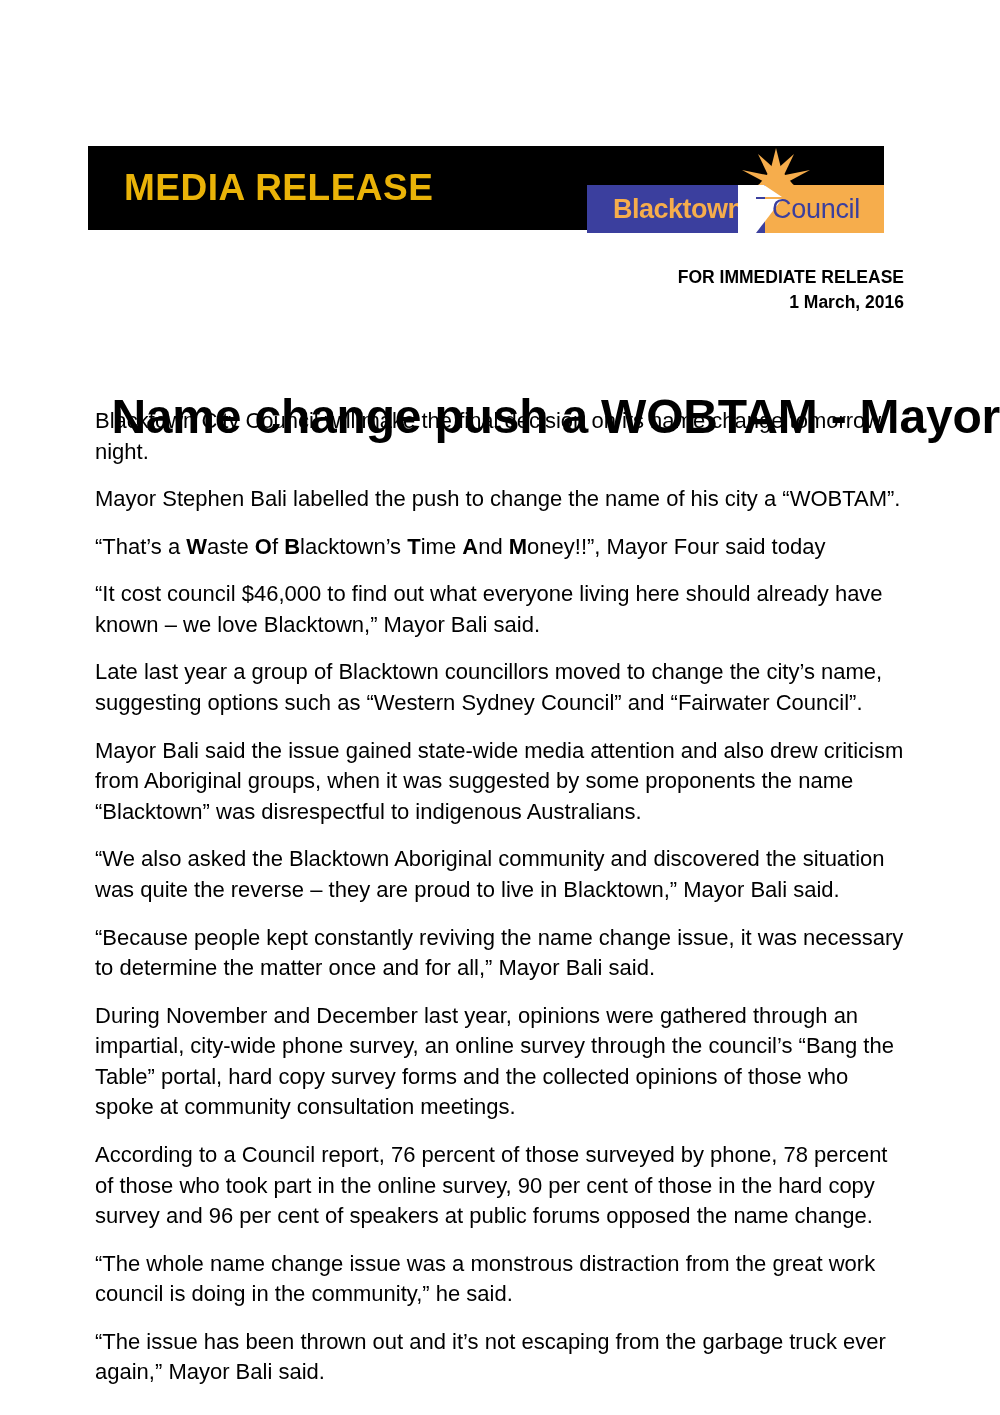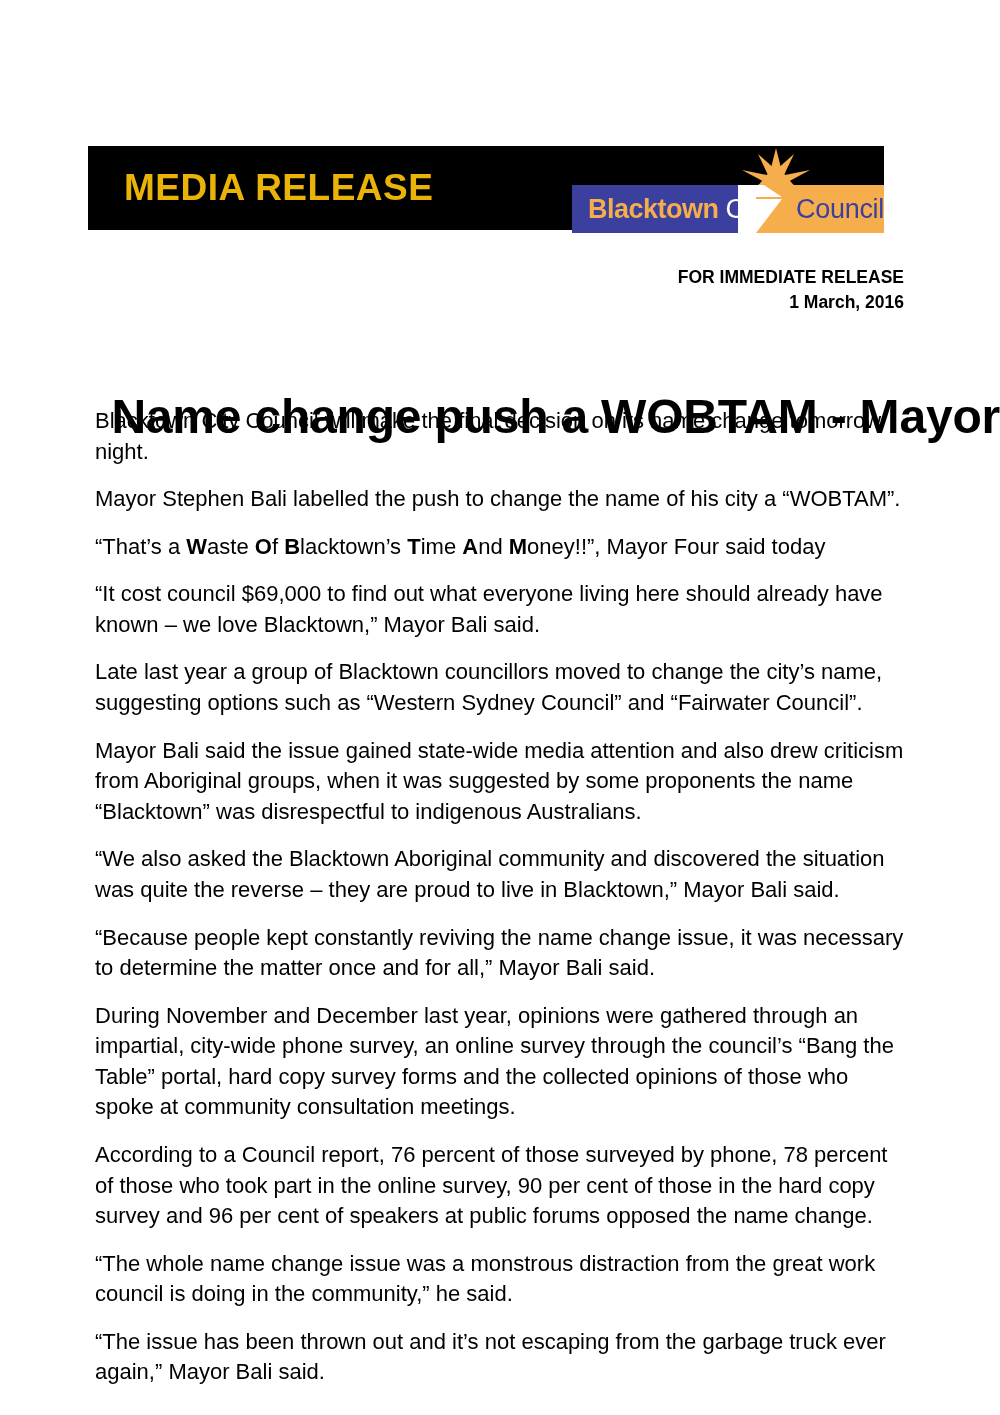--- a/index.html
+++ b/index.html
@@ -61,30 +61,31 @@
     width: 312px;
     height: 48px;
     display: flex;
     align-items: stretch;
   }
   .logo-bar-blue {
     width: 178px;
     background: #3b3f9e;
     display: flex;
     align-items: center;
-    padding-left: 16px;
+    padding-left: 26px;
     box-sizing: border-box;
+    margin-left: 15px;
   }
   .logo-bar-orange {
     width: 134px;
     background: #f6ad4c;
     display: flex;
     align-items: center;
     justify-content: flex-end;
-    padding-right: 0;
+    padding-right: 24px;
     box-sizing: border-box;
     position: relative;
   }
   .logo-word-blacktown {
     color: #f6ad4c;
     font-size: 27px;
     font-weight: bold;
     letter-spacing: -0.5px;
     font-family: "Liberation Sans", sans-serif;
   }
@@ -203,21 +204,21 @@
   <div>FOR IMMEDIATE RELEASE</div>
   <div>1 March, 2016</div>
 </div>
 
 <h1 class="headline">Name change push a WOBTAM - Mayor</h1>
 
 <div class="body-copy">
   <p>Blacktown City Council will make the final decision on its name change tomorrow night.</p>
   <p>Mayor Stephen Bali labelled the push to change the name of his city a “WOBTAM”.</p>
   <p><span>“That’s a </span><b>W</b><span>aste </span><b>O</b><span>f </span><b>B</b><span>lacktown’s </span><b>T</b><span>ime </span><b>A</b><span>nd </span><b>M</b><span>oney!!”, Mayor Four said today</span></p>
-  <p>“It cost council $69,000 to find out what everyone living here should already have known – we love Blacktown,” Mayor Bali said.</p>
+  <p>“It cost council $46,000 to find out what everyone living here should already have known – we love Blacktown,” Mayor Bali said.</p>
   <p>Late last year a group of Blacktown councillors moved to change the city’s name, suggesting options such as “Western Sydney Council” and “Fairwater Council”.</p>
   <p>Mayor Bali said the issue gained state-wide media attention and also drew criticism from Aboriginal groups, when it was suggested by some proponents the name “Blacktown” was disrespectful to indigenous Australians.</p>
   <p>“We also asked the Blacktown Aboriginal community and discovered the situation was quite the reverse – they are proud to live in Blacktown,” Mayor Bali said.</p>
   <p>“Because people kept constantly reviving the name change issue, it was necessary to determine the matter once and for all,” Mayor Bali said.</p>
   <p>During November and December last year, opinions were gathered through an impartial, city-wide phone survey, an online survey through the council’s “Bang the Table” portal, hard copy survey forms and the collected opinions of those who spoke at community consultation meetings.</p>
   <p>According to a Council report, 76 percent of those surveyed by phone, 78 percent of those who took part in the online survey, 90 per cent of those in the hard copy survey and 96 per cent of speakers at public forums opposed the name change.</p>
   <p>“The whole name change issue was a monstrous distraction from the great work council is doing in the community,” he said.</p>
   <p>“The issue has been thrown out and it’s not escaping from the garbage truck ever again,” Mayor Bali said.</p>
 </div>
 

